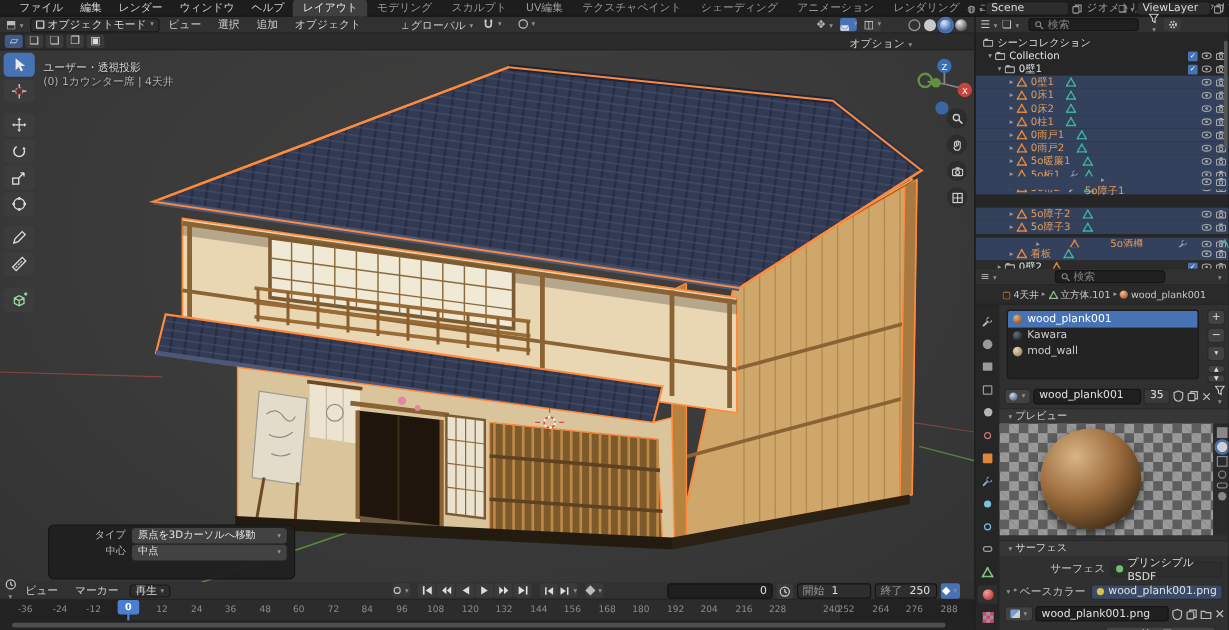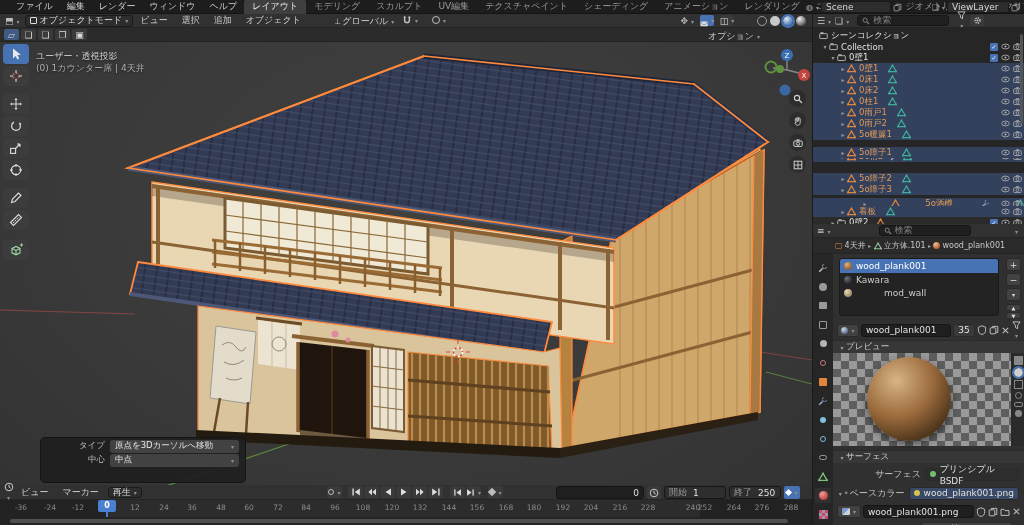--- a/index.html
+++ b/index.html
@@ -761,20 +761,42 @@
         </svg>
         <span class="rowicons">
           <svg class="ic" width="9" height="9" style="color:#aaa">
             <use href="#s-eye"></use>
           </svg>
           <svg class="ic" width="9" height="9" style="color:#aaa">
             <use href="#s-cam"></use>
           </svg>
         </span>
       </div>
+    <div class="ol-row sel" style="top:112px;">
+        <span style="width:26px;"></span>
+        <span class="arrow">▸</span>
+        <svg class="ic" width="9" height="9" style="color:#e0853c">
+          <use href="#s-tri"></use>
+        </svg>
+        <span class="ol-name obj">5o桁1</span>
+        <svg class="ic" width="9" height="9" style="color:#8fa8c9;margin-left:6px;">
+          <use href="#s-wrench"></use>
+        </svg>
+        <svg class="ic" width="9" height="9" style="color:#3fae9a;margin-left:4px;">
+          <use href="#s-tri"></use>
+        </svg>
+        <span class="rowicons">
+          <svg class="ic" width="9" height="9" style="color:#aaa">
+            <use href="#s-eye"></use>
+          </svg>
+          <svg class="ic" width="9" height="9" style="color:#aaa">
+            <use href="#s-cam"></use>
+          </svg>
+        </span>
+      </div>
     <div class="ol-row sel" style="top:123px;">
         <span style="width:26px;"></span>
         <span class="arrow">▸</span>
         <svg class="ic" width="9" height="9" style="color:#e0853c">
           <use href="#s-tri"></use>
         </svg>
         <span class="ol-name obj">5o桁2</span>
         <svg class="ic" width="9" height="9" style="color:#8fa8c9;margin-left:6px;">
           <use href="#s-wrench"></use>
         </svg>
@@ -783,21 +805,21 @@
         </svg>
         <span class="rowicons">
           <svg class="ic" width="9" height="9" style="color:#aaa">
             <use href="#s-eye"></use>
           </svg>
           <svg class="ic" width="9" height="9" style="color:#aaa">
             <use href="#s-cam"></use>
           </svg>
         </span>
       </div>
-    <div class="ol-row sel" style="top:119px;">
+    <div class="ol-row sel" style="top:119px;flex-direction:column;">
         <span style="width:26px;"></span>
         <span class="arrow">▸</span>
         <svg class="ic" width="9" height="9" style="color:#e0853c">
           <use href="#s-tri"></use>
         </svg>
         <span class="ol-name obj">5o障子1</span>
         <svg class="ic" width="9" height="9" style="color:#3fae9a;margin-left:10px;">
           <use href="#s-tri"></use>
         </svg>
         <span class="rowicons">
@@ -992,21 +1014,21 @@
     <div class="ab" style="left:20px;top:16px;width:192px;height:66px;background:#303030;">
       <div class="ab" style="left:6px;top:4px;width:160px;height:58px;background:#232323;border:1px solid #1a1a1a;border-radius:3px;overflow:hidden;">
         <div class="flex" style="height:14px;background:#4772b3;color:#fff;padding:0 4px;">
           <span class="shape-dot" style="background:radial-gradient(circle at 35% 30%,#e0b080,#8a5a30 75%);margin-right:4px;"></span>
           <span>wood_plank001</span>
         </div>
         <div class="flex" style="height:13px;color:#ccc;padding:0 4px;">
           <span class="shape-dot" style="background:radial-gradient(circle at 35% 30%,#6a7080,#23262e 75%);margin-right:4px;"></span>
           <span>Kawara</span>
         </div>
-        <div class="flex" style="height:13px;color:#ccc;padding:0 4px;gap:28px;">
+        <div class="flex" style="height:13px;color:#ccc;padding:0 4px;">
           <span class="shape-dot" style="background:radial-gradient(circle at 35% 30%,#e8d8b8,#9a8a68 75%);margin-right:4px;"></span>
           <span>mod_wall</span>
         </div>
       </div>
       <div class="ab" style="right:4px;top:4px;display:flex;flex-direction:column;gap:2px;">
         <span class="vbtn" style="width:15px;">+</span>
         <span class="vbtn" style="width:15px;">−</span>
         <span class="vbtn" style="width:15px;font-size:6px;">▾</span>
       </div>
       <div class="ab" style="right:4px;top:50px;display:flex;flex-direction:column;gap:1px;">

